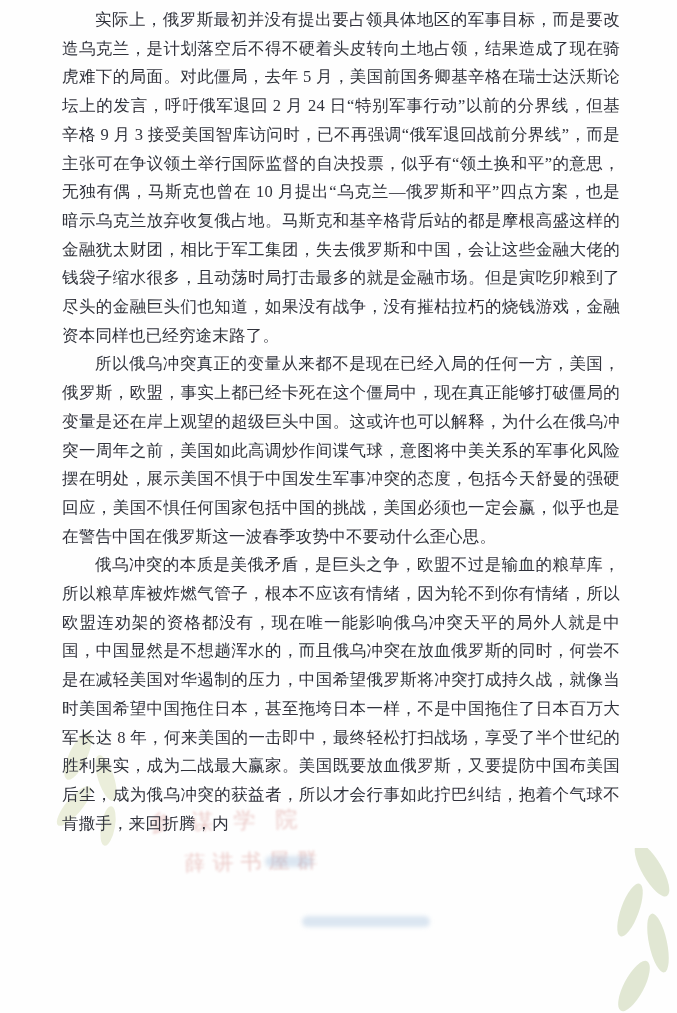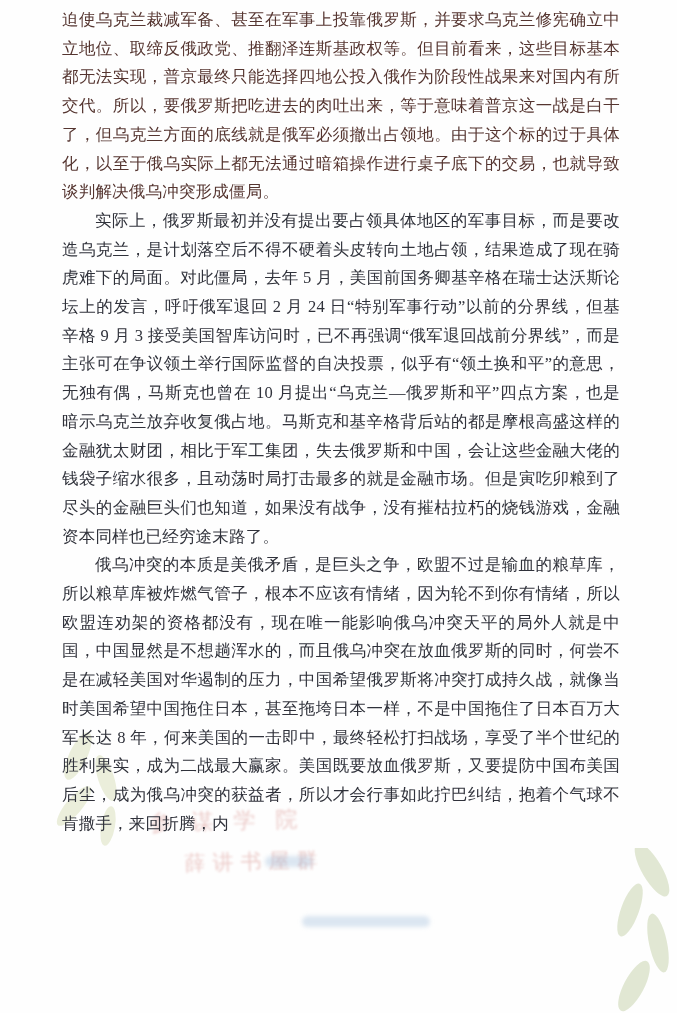--- a/index.html
+++ b/index.html
@@ -106,18 +106,18 @@
     <div class="stamp">
       <div class="stamp-l1">参谋学院</div>
       <div class="stamp-l2">薛讲书屋群</div>
     </div>
 
     <div class="smudge smudge-a"></div>
     <div class="smudge smudge-b"></div>
   </div>
 
   <div class="content">
-      <p class=" red">迫使乌克兰裁减军备、甚至在军事上投靠俄罗斯，并要求乌克兰修宪确立中立地位、取缔反俄政党、推翻泽连斯基政权等。但目前看来，这些目标基本都无法实现，普京最终只能选择四地公投入俄作为阶段性战果来对国内有所交代。所以，要俄罗斯把吃进去的肉吐出来，等于意味着普京这一战是白干了，但乌克兰方面的底线就是俄军必须撤出占领地。由于这个标的过于具体化，以至于俄乌实际上都无法通过暗箱操作进行桌子底下的交易，也就导致谈判解决俄乌冲突形成僵局。</p>
       <p class="indent">实际上，俄罗斯最初并没有提出要占领具体地区的军事目标，而是要改造乌克兰，是计划落空后不得不硬着头皮转向土地占领，结果造成了现在骑虎难下的局面。对此僵局，去年 5 月，美国前国务卿基辛格在瑞士达沃斯论坛上的发言，呼吁俄军退回 2 月 24 日“特别军事行动”以前的分界线，但基辛格 9 月 3 接受美国智库访问时，已不再强调“俄军退回战前分界线”，而是主张可在争议领土举行国际监督的自决投票，似乎有“领土换和平”的意思，无独有偶，马斯克也曾在 10 月提出“乌克兰—俄罗斯和平”四点方案，也是暗示乌克兰放弃收复俄占地。马斯克和基辛格背后站的都是摩根高盛这样的金融犹太财团，相比于军工集团，失去俄罗斯和中国，会让这些金融大佬的钱袋子缩水很多，且动荡时局打击最多的就是金融市场。但是寅吃卯粮到了尽头的金融巨头们也知道，如果没有战争，没有摧枯拉朽的烧钱游戏，金融资本同样也已经穷途末路了。</p>
+      <p class="indent">所以俄乌冲突真正的变量从来都不是现在已经入局的任何一方，美国，俄罗斯，欧盟，事实上都已经卡死在这个僵局中，现在真正能够打破僵局的变量是还在岸上观望的超级巨头中国。这或许也可以解释，为什么在俄乌冲突一周年之前，美国如此高调炒作间谍气球，意图将中美关系的军事化风险摆在明处，展示美国不惧于中国发生军事冲突的态度，包括今天舒曼的强硬回应，美国不惧任何国家包括中国的挑战，美国必须也一定会赢，似乎也是在警告中国在俄罗斯这一波春季攻势中不要动什么歪心思。</p>
       <p class="indent">俄乌冲突的本质是美俄矛盾，是巨头之争，欧盟不过是输血的粮草库，所以粮草库被炸燃气管子，根本不应该有情绪，因为轮不到你有情绪，所以欧盟连劝架的资格都没有，现在唯一能影响俄乌冲突天平的局外人就是中国，中国显然是不想趟浑水的，而且俄乌冲突在放血俄罗斯的同时，何尝不是在减轻美国对华遏制的压力，中国希望俄罗斯将冲突打成持久战，就像当时美国希望中国拖住日本，甚至拖垮日本一样，不是中国拖住了日本百万大军长达 8 年，何来美国的一击即中，最终轻松打扫战场，享受了半个世纪的胜利果实，成为二战最大赢家。美国既要放血俄罗斯，又要提防中国布美国后尘，成为俄乌冲突的获益者，所以才会行事如此拧巴纠结，抱着个气球不肯撒手，来回折腾，内</p>
     </div>
 
 </div>
 
 </body></html>

